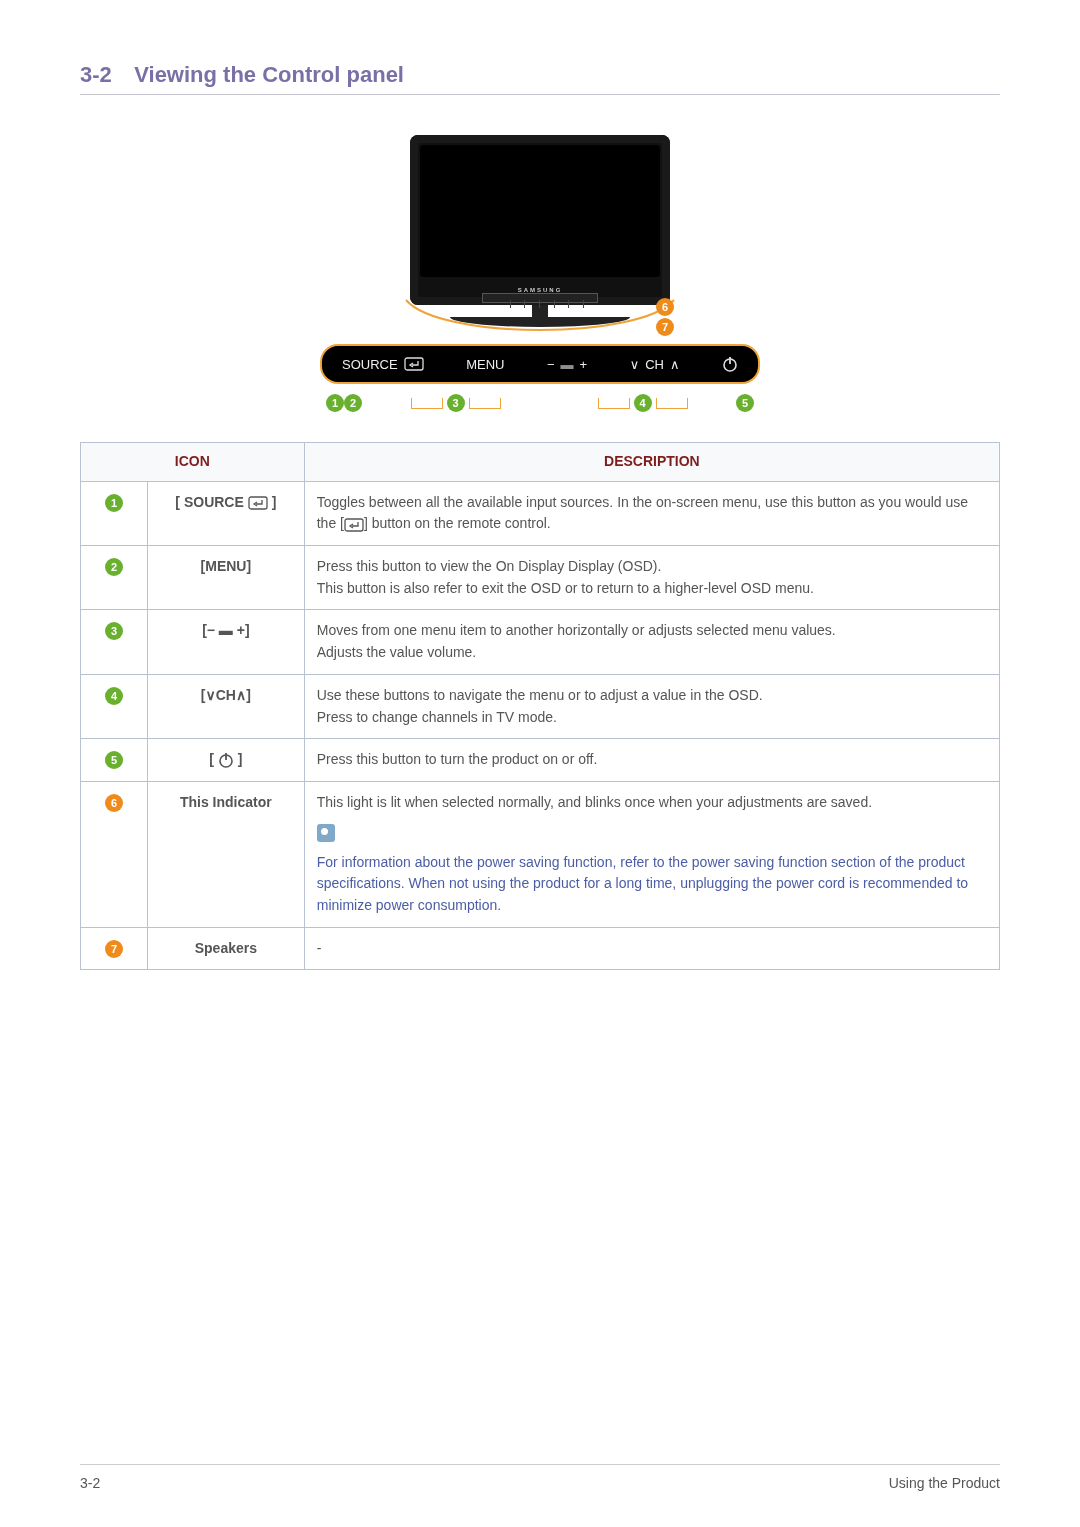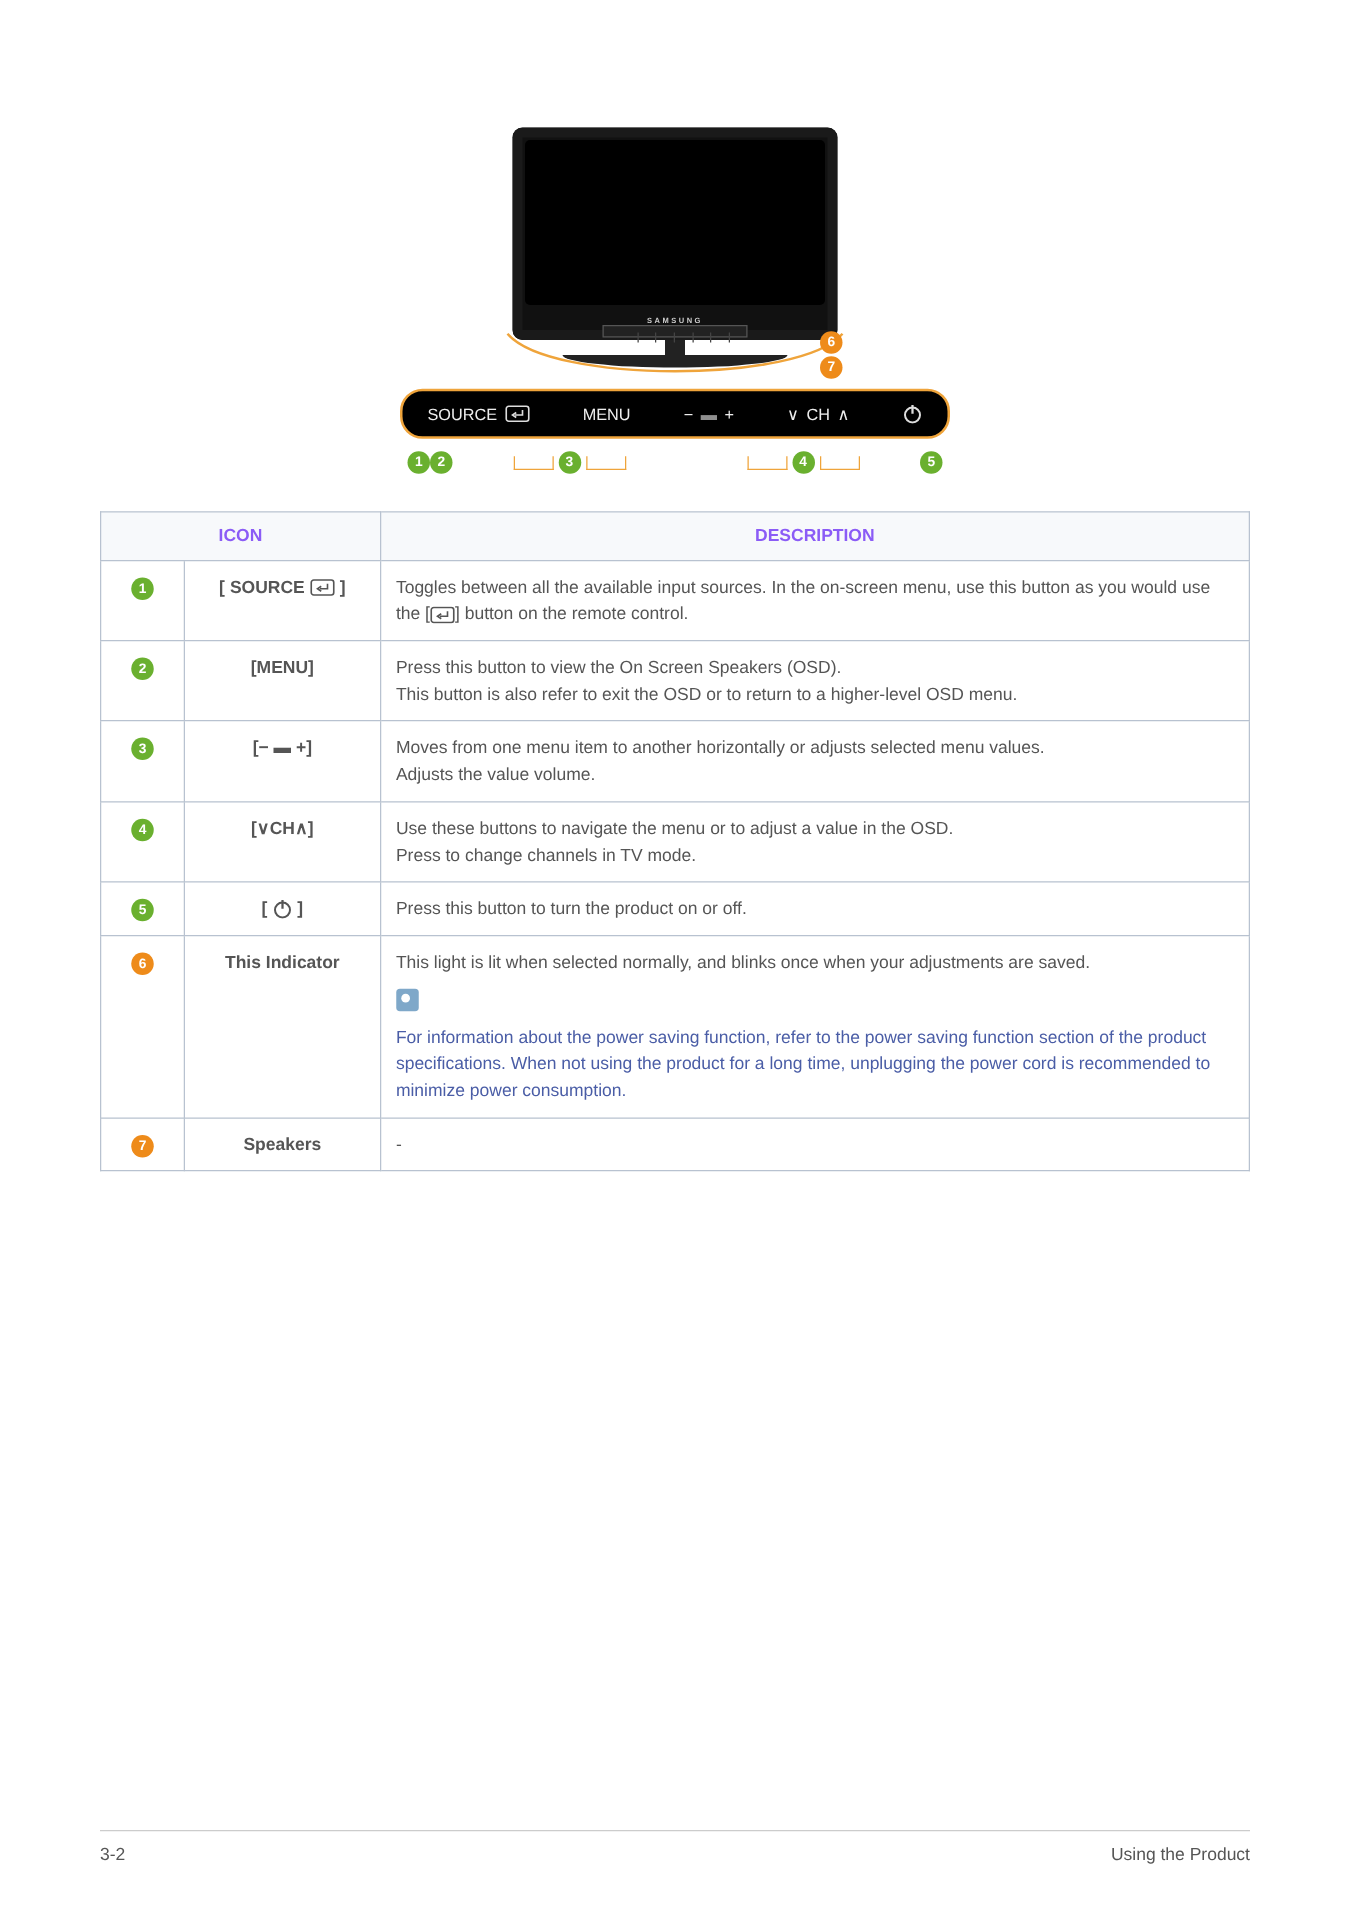--- a/index.html
+++ b/index.html
@@ -166,21 +166,21 @@
   table.control-table {
     width: 100%;
     border-collapse: collapse;
     margin-top: 30px;
     font-size: 14px;
     line-height: 1.55;
   }
   .control-table th {
     border: 1px solid #b8c2d0;
     background: #f7f9fb;
-    color: #8b5cf6;
+    color: #7f1d1d;
     font-weight: bold;
     padding: 8px 10px;
     text-align: center;
   }
   .control-table td {
     border: 1px solid #b8c2d0;
     padding: 10px 12px;
     vertical-align: top;
     color: #555;
   }
@@ -251,20 +251,24 @@
     </g>
     <g id="power-glyph">
       <circle cx="8" cy="9" r="6" fill="none" stroke="currentColor" stroke-width="1.6"></circle>
       <line x1="8" y1="1" x2="8" y2="8" stroke="currentColor" stroke-width="1.8"></line>
     </g>
   </defs>
 </svg>
 
 <div class="page">
 
+  <div class="section-title-row">
+    <span class="section-number">3-2</span>
+    <span class="section-title">Viewing the Control panel</span>
+  </div>
 
   <div class="diagram-wrap">
     <div class="tv">
       <div class="tv-frame">
         <div class="tv-screen"></div>
         <div class="tv-brand">SAMSUNG</div>
         <div class="tv-strip"><span></span><span></span><span></span><span></span><span></span><span></span></div>
       </div>
       <div class="tv-neck"></div>
       <div class="tv-stand"></div>
@@ -350,21 +354,21 @@
           <span>Toggles between all the available input sources. In the on-screen menu, use this button as you would use the [</span><svg class="glyph" width="20" height="14" style="color:#555">
               <use href="#enter-glyph"></use>
             </svg><span>] button on the remote control.</span>
         </td>
       </tr>
 
       <tr>
         <td class="num-col"><span class="callout co-green">2</span></td>
         <td class="icon-cell"><b>[MENU]</b></td>
         <td>
-          <div>Press this button to view the On Screen Speakers (OSD).</div>
+          <div>Press this button to view the On Display Display (OSD).</div>
           <div>This button is also refer to exit the OSD or to return to a higher-level OSD menu.</div>
         </td>
       </tr>
 
       <tr>
         <td class="num-col"><span class="callout co-green">3</span></td>
         <td class="icon-cell"><b>[− ▬ +]</b></td>
         <td>
           <div>Moves from one menu item to another horizontally or adjusts selected menu values.</div>
           <div>Adjusts the value volume.</div>

